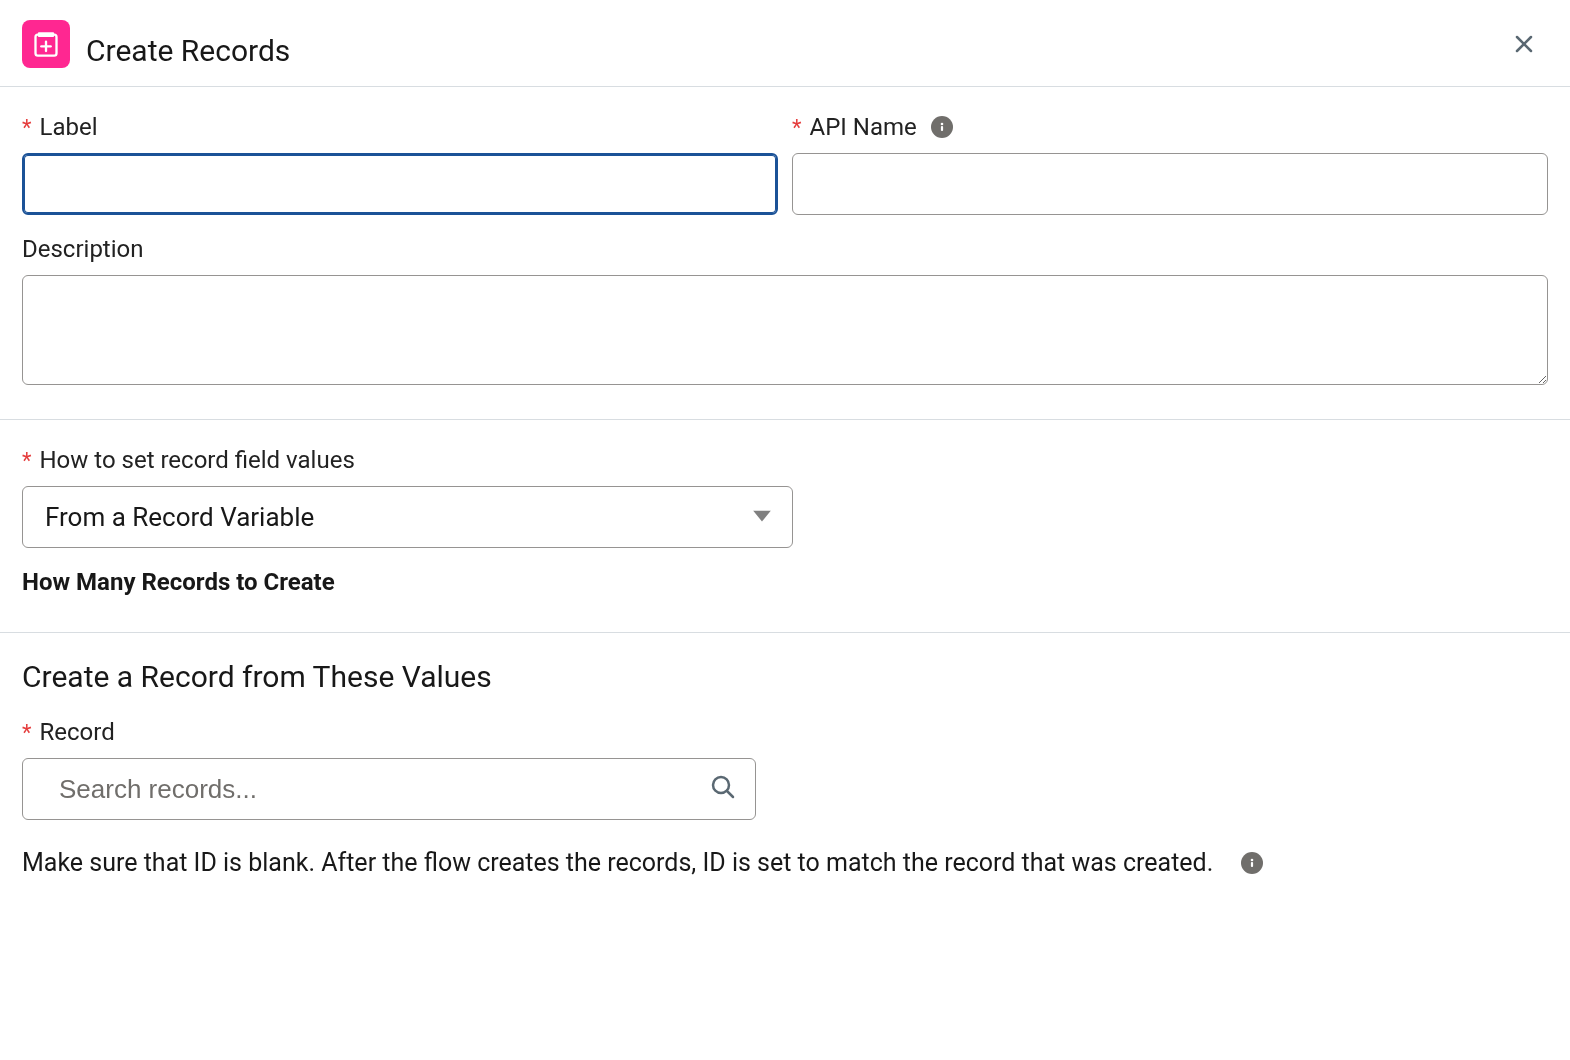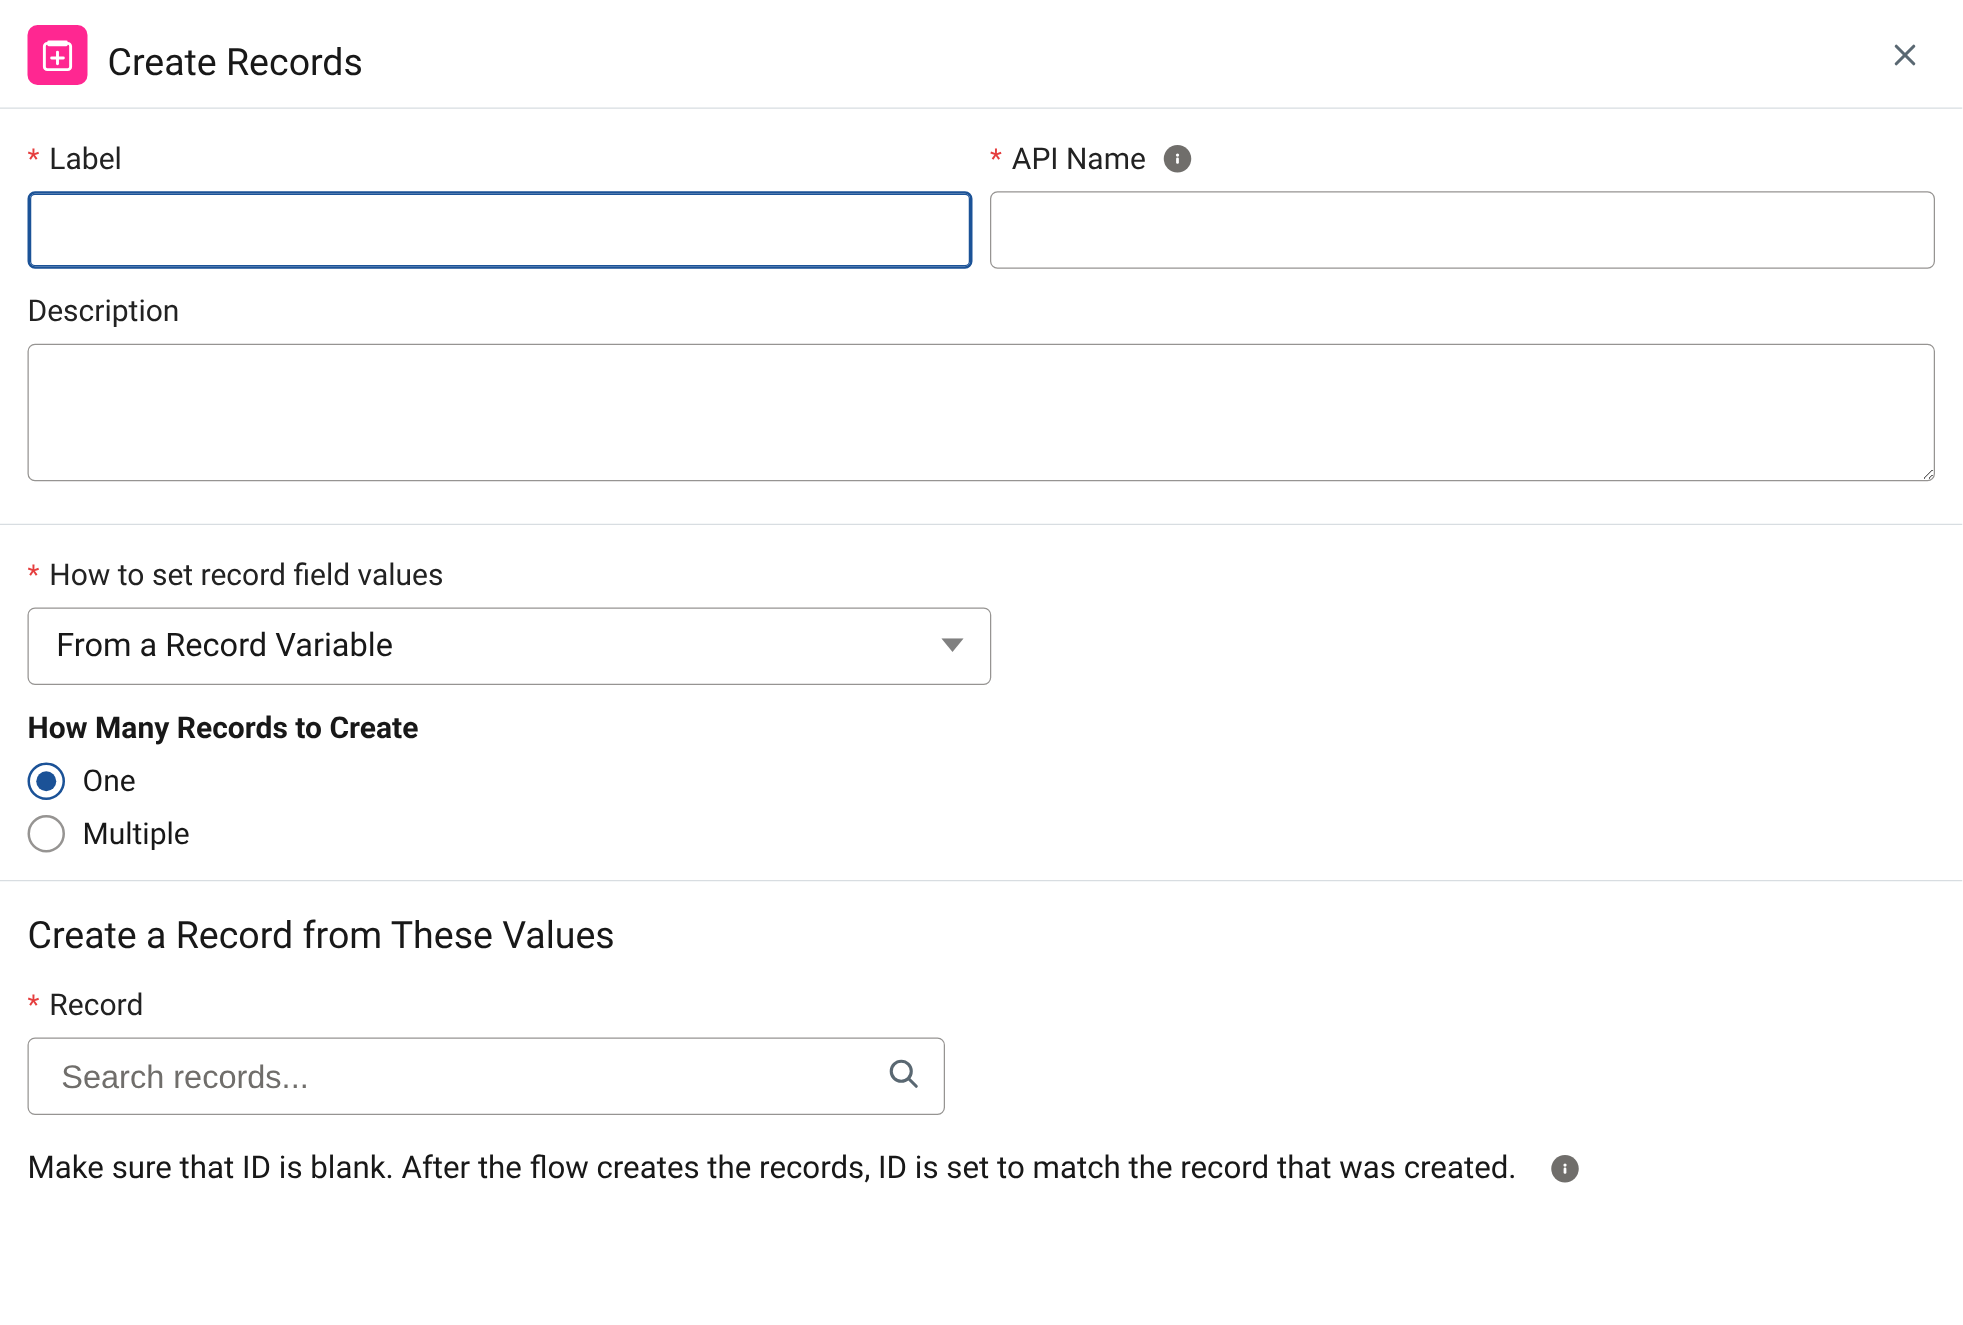--- a/index.html
+++ b/index.html
@@ -188,21 +188,21 @@
     }
     .search-wrap {
       position: relative;
       width: 734px;
     }
     .search-input {
       width: 100%;
       height: 62px;
       border: 1px solid #969492;
       border-radius: 6px;
-      padding: 0 60px 0 26px;
+      padding: 0 60px 0 36px;
       font-size: 26px;
       color: #181818;
       background: #fff;
       outline: none;
     }
     .search-input::placeholder {
       color: #706e6b;
     }
     .search-icon {
       position: absolute;
@@ -284,32 +284,20 @@
       </div>
       <span class="select-caret">
         <svg width="18" height="12" viewBox="0 0 18 12">
           <polygon points="0,0 18,0 9,11" fill="#808080"></polygon>
         </svg>
       </span>
     </div>
   </div>
 
   <div class="group-heading">How Many Records to Create</div>
-  <div class="radio-group">
-    <div class="radio-item">
-      <span class="radio-circle">
-        <span class="radio-dot"></span>
-      </span>
-      <span class="radio-label">One</span>
-    </div>
-    <div class="radio-item">
-      <span class="radio-circle unchecked"></span>
-      <span class="radio-label">Multiple</span>
-    </div>
-  </div>
 </div>
 
 <div class="section">
   <div class="section-heading">Create a Record from These Values</div>
 
   <div class="field" style="margin-bottom:0;">
     <div class="field-label">
       <span class="req">*</span>
       <span>Record</span>
     </div>

